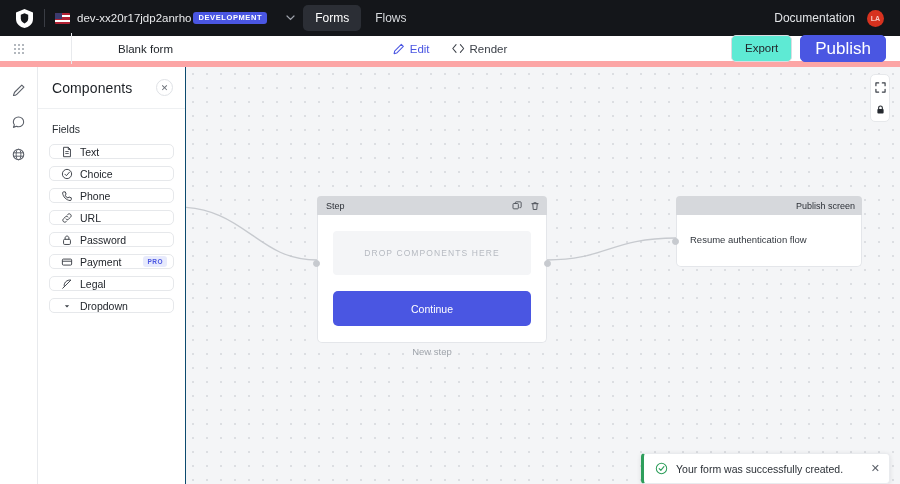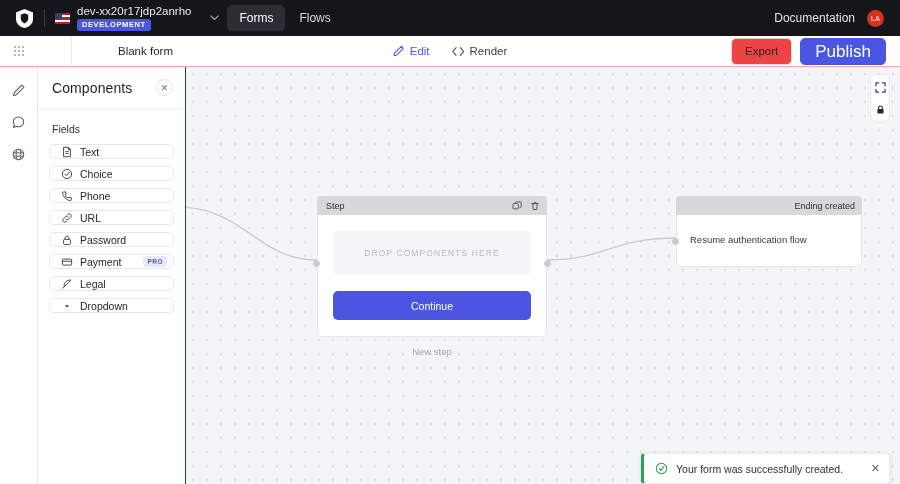--- a/index.html
+++ b/index.html
@@ -30,21 +30,21 @@
   .ws-wrap { display: flex; align-items: center; gap: 7px; }
   .ws-flag {
     width: 15px; height: 11px; border-radius: 1px;
     background: linear-gradient(#b22234 0 20%, #ffffff 20% 40%, #b22234 40% 60%, #ffffff 60% 80%, #b22234 80% 100%);
     position: relative; overflow: hidden; flex: none;
   }
   .ws-flag::after {
     content: ""; position: absolute; left: 0; top: 0;
     width: 7px; height: 6px; background: #3c3b6e;
   }
-  .ws-text { display: flex; flex-direction: column; gap: 2px; }
+  .ws-text { display: flex; flex-direction: row; gap: 2px; }
   .ws-name {
     color: #e9eaec; font-size: 11.5px; line-height: 12px; white-space: nowrap;
   }
   .ws-badge {
     display: inline-block; align-self: flex-start;
     background: #4a56e2; color: #ffffff;
     font-size: 7.5px; font-weight: bold; letter-spacing: .6px;
     padding: 2px 5px 2px 5px; border-radius: 3px; line-height: 8px;
   }
   .ws-chevron {
@@ -67,21 +67,21 @@
     font-size: 7px; font-weight: bold;
     display: flex; align-items: center; justify-content: center;
     letter-spacing: .2px;
   }
 
   
   .subbar {
     position: absolute; top: 36px; left: 0;
     width: 900px; height: 31px;
     background: #ffffff;
-    border-bottom: 1px solid #fca5a5;
+    border-bottom: 6px solid #fca5a5;
     display: flex; align-items: center; gap: 33px;
   }
   .grid-btn {
     width: 38px; height: 31px; display: flex; align-items: center; justify-content: center;
   }
   .grid-dots {
     display: grid; grid-template-columns: repeat(3, 2px); grid-template-rows: repeat(3, 2px);
     gap: 2px;
   }
   .grid-dots i { width: 2px; height: 2px; background: #9aa0a8; border-radius: 50%; display: block; }
@@ -96,21 +96,21 @@
   .mode-tab {
     display: flex; align-items: center; gap: 5px;
     font-size: 11.5px; color: #3c4149; white-space: nowrap;
   }
   .mode-tab.active { color: #4a56e2; }
   .mode-tab svg { display: block; }
   .subbar-right {
     margin-left: auto; display: flex; align-items: center; gap: 8px; padding-right: 14px;
   }
   .btn-export {
-    font-size: 11.5px; color: #22262b; background: #ef4444;
+    font-size: 11.5px; color: #22262b; background: #5eead4;
     border: 1px solid #d9dce1; border-radius: 5px;
     padding: 6px 13px; line-height: 13px; white-space: nowrap; margin-left: 31px;
   }
   .btn-publish {
     font-size: 17px; color: #ffffff; background: #4a56e2;
     border: 1px solid #4a56e2; border-radius: 5px;
     padding: 6px 14px; line-height: 13px; white-space: nowrap;
   }
 
   
@@ -211,21 +211,21 @@
     background: #ffffff; border-radius: 0 0 5px 5px;
     border: 1px solid #e4e6ea; border-top: none;
     padding: 16px 15px 16px 15px;
   }
   .dropzone {
     background: #f4f5f7; border-radius: 4px;
     height: 44px; display: flex; align-items: center; justify-content: center;
     color: #b6bac1; font-size: 8.5px; letter-spacing: 1.1px;
   }
   .continue-btn {
-    margin-top: 16px; height: 29px; background: #4a56e2; border-radius: 5px;
+    margin-top: 16px; height: 35px; background: #4a56e2; border-radius: 5px;
     display: flex; align-items: center; justify-content: center;
     color: #ffffff; font-size: 10.5px;
   }
   .port {
     position: absolute; width: 7px; height: 7px; border-radius: 50%;
     background: #c7cacf; border: 1px solid #c7cacf;
   }
   .port.left  { left: -4px; top: 64px; }
   .port.right { right: -4px; top: 64px; }
   .new-step-label {
@@ -492,21 +492,21 @@
       <div class="dropzone">DROP COMPONENTS HERE</div>
       <div class="continue-btn">Continue</div>
     </div>
     <span class="port left"></span>
     <span class="port right"></span>
   </div>
   <div class="new-step-label">New step</div>
 
   <div class="node-end">
     <div class="node-head">
-      <span class="node-head-title">Ending created</span>
+      <span class="node-head-title">Publish screen</span>
     </div>
     <div class="node-body">
       <div class="node-end-text">Resume authentication flow</div>
     </div>
     <span class="port left"></span>
   </div>
 
 </div>
 
 <div class="toast">

